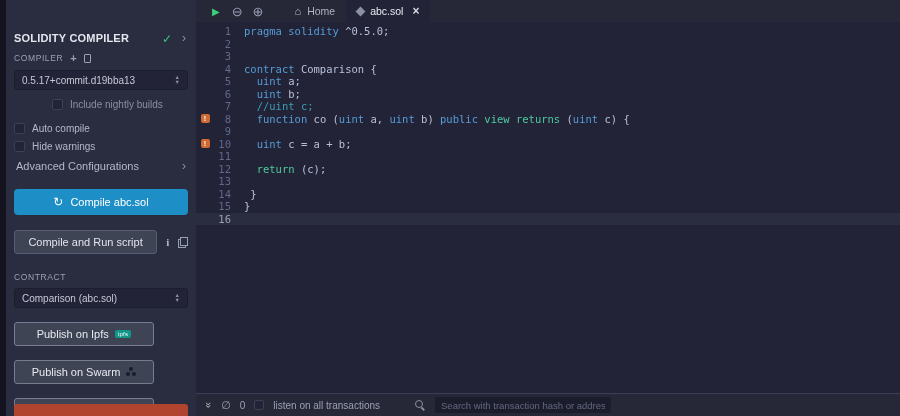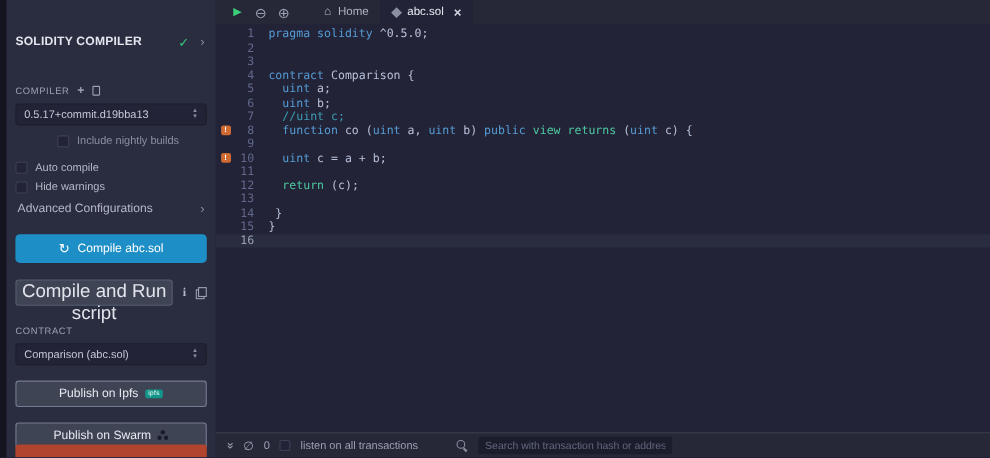--- a/index.html
+++ b/index.html
@@ -10,21 +10,21 @@
   
   .left-strip { width:6px; background:#13141f; flex:none; }
 
   
   .sidebar { width:190px; background:#2a2c3f; flex:none; position:relative; overflow:hidden; }
   .panel-header { display:flex; align-items:flex-start; padding:8px 10px 4px 8px;margin-top:24px; }
   .panel-title { flex:1; font-size:11px; font-weight:bold; color:#e4e6ef; letter-spacing:.2px; }
   .check-ico { color:var(--success,#35c77b); font-size:12px; margin-right:10px; }
   .chev { color:#8a8fa3; font-size:12px; line-height:1; }
 
-  .section-label { display:flex; align-items:center; gap:7px; padding:0 8px; margin-top:26px;
+  .section-label { display:flex; align-items:center; gap:7px; padding:0 8px; margin-top:2px;
                    font-size:8.5px; color:#9ba0b5; letter-spacing:.6px; }
   .plus-ico { color:#9ba0b5; font-size:11px; font-weight:bold; }
   .file-ico { width:7px; height:9px; border:1px solid #9ba0b5; border-radius:1px; display:inline-block; }
 
   .select { margin:6px 8px 0; background:#222336; border:1px solid #1d1e2b; border-radius:3px;
             height:20px; display:flex; align-items:center; justify-content:space-between;
             padding:0 7px; font-size:10px; color:#c6c9d6; cursor:pointer; }
   .sel-arrows { display:flex; flex-direction:column; line-height:5px; font-size:5.5px; color:#8a8fa3; }
 
   .cb-row { display:flex; align-items:center; gap:7px; padding:0 8px; font-size:10px; color:#b4b8c8; }
@@ -37,29 +37,29 @@
                   padding:0 10px; margin-top:8px; font-size:11px; color:#b4b8c8; cursor:pointer; }
 
   .compile-btn { display:flex; align-items:center; justify-content:center; gap:7px;
                  margin:17px 8px 0; height:26px; width:174px; background:var(--accent,#1e8fc6);
                  border:none; border-radius:4px; color:#fff; font-size:11px; cursor:pointer;
                  font-family:"Liberation Sans",sans-serif; }
   .sync-ico { font-size:12px; line-height:1; }
 
   .run-row { display:flex; align-items:center; gap:9px; margin:15px 8px 0; }
   .run-btn { width:146px; height:24px; background:#3f4455; border:1px solid #565c72; border-radius:3px;
-             color:#e2e4ec; font-size:17px; cursor:pointer; font-family:"Liberation Sans",sans-serif; }
+             color:#e2e4ec; font-size:11px; cursor:pointer; font-family:"Liberation Sans",sans-serif; }
   .info-ico { color:#b4b8c8; font-size:11px; font-weight:bold; font-family:"Liberation Serif",serif; cursor:pointer; }
   .copy-ico { position:relative; width:10px; height:11px; display:inline-block; cursor:pointer; }
   .copy-ico::before { content:""; position:absolute; left:0; bottom:0; width:6px; height:7px; border:1px solid #9aa0b4; }
   .copy-ico::after  { content:""; position:absolute; right:0; top:0; width:6px; height:7px; border:1px solid #9aa0b4; background:#2a2c3f; }
 
   .contract-label { margin-top:18px; }
   .big-btn { display:flex; align-items:center; justify-content:center; gap:6px;
-             margin:14px 8px 0; height:24px; width:174px; background:#3f4455;
+             margin:14px 8px 0; height:24px; width:140px; background:#3f4455;
              border:1px solid #767c92; border-radius:3px; color:#e7e9f0; font-size:11px;
              cursor:pointer; font-family:"Liberation Sans",sans-serif; }
   .ipfs-badge { background:#12968a; color:#fff; font-size:6px; padding:1px 3px; border-radius:2px; letter-spacing:.3px; }
   .swarm-ico { position:relative; width:10px; height:10px; display:inline-block; }
   .swarm-ico i { position:absolute; width:4px; height:4px; background:#1b1c2b; border-radius:50%; }
   .swarm-ico i:nth-child(1){ left:3px; top:0; }
   .swarm-ico i:nth-child(2){ left:0; top:5px; }
   .swarm-ico i:nth-child(3){ left:6px; top:5px; }
 
   .bottom-partial { position:absolute; left:8px; right:8px; bottom:0; height:12px;

